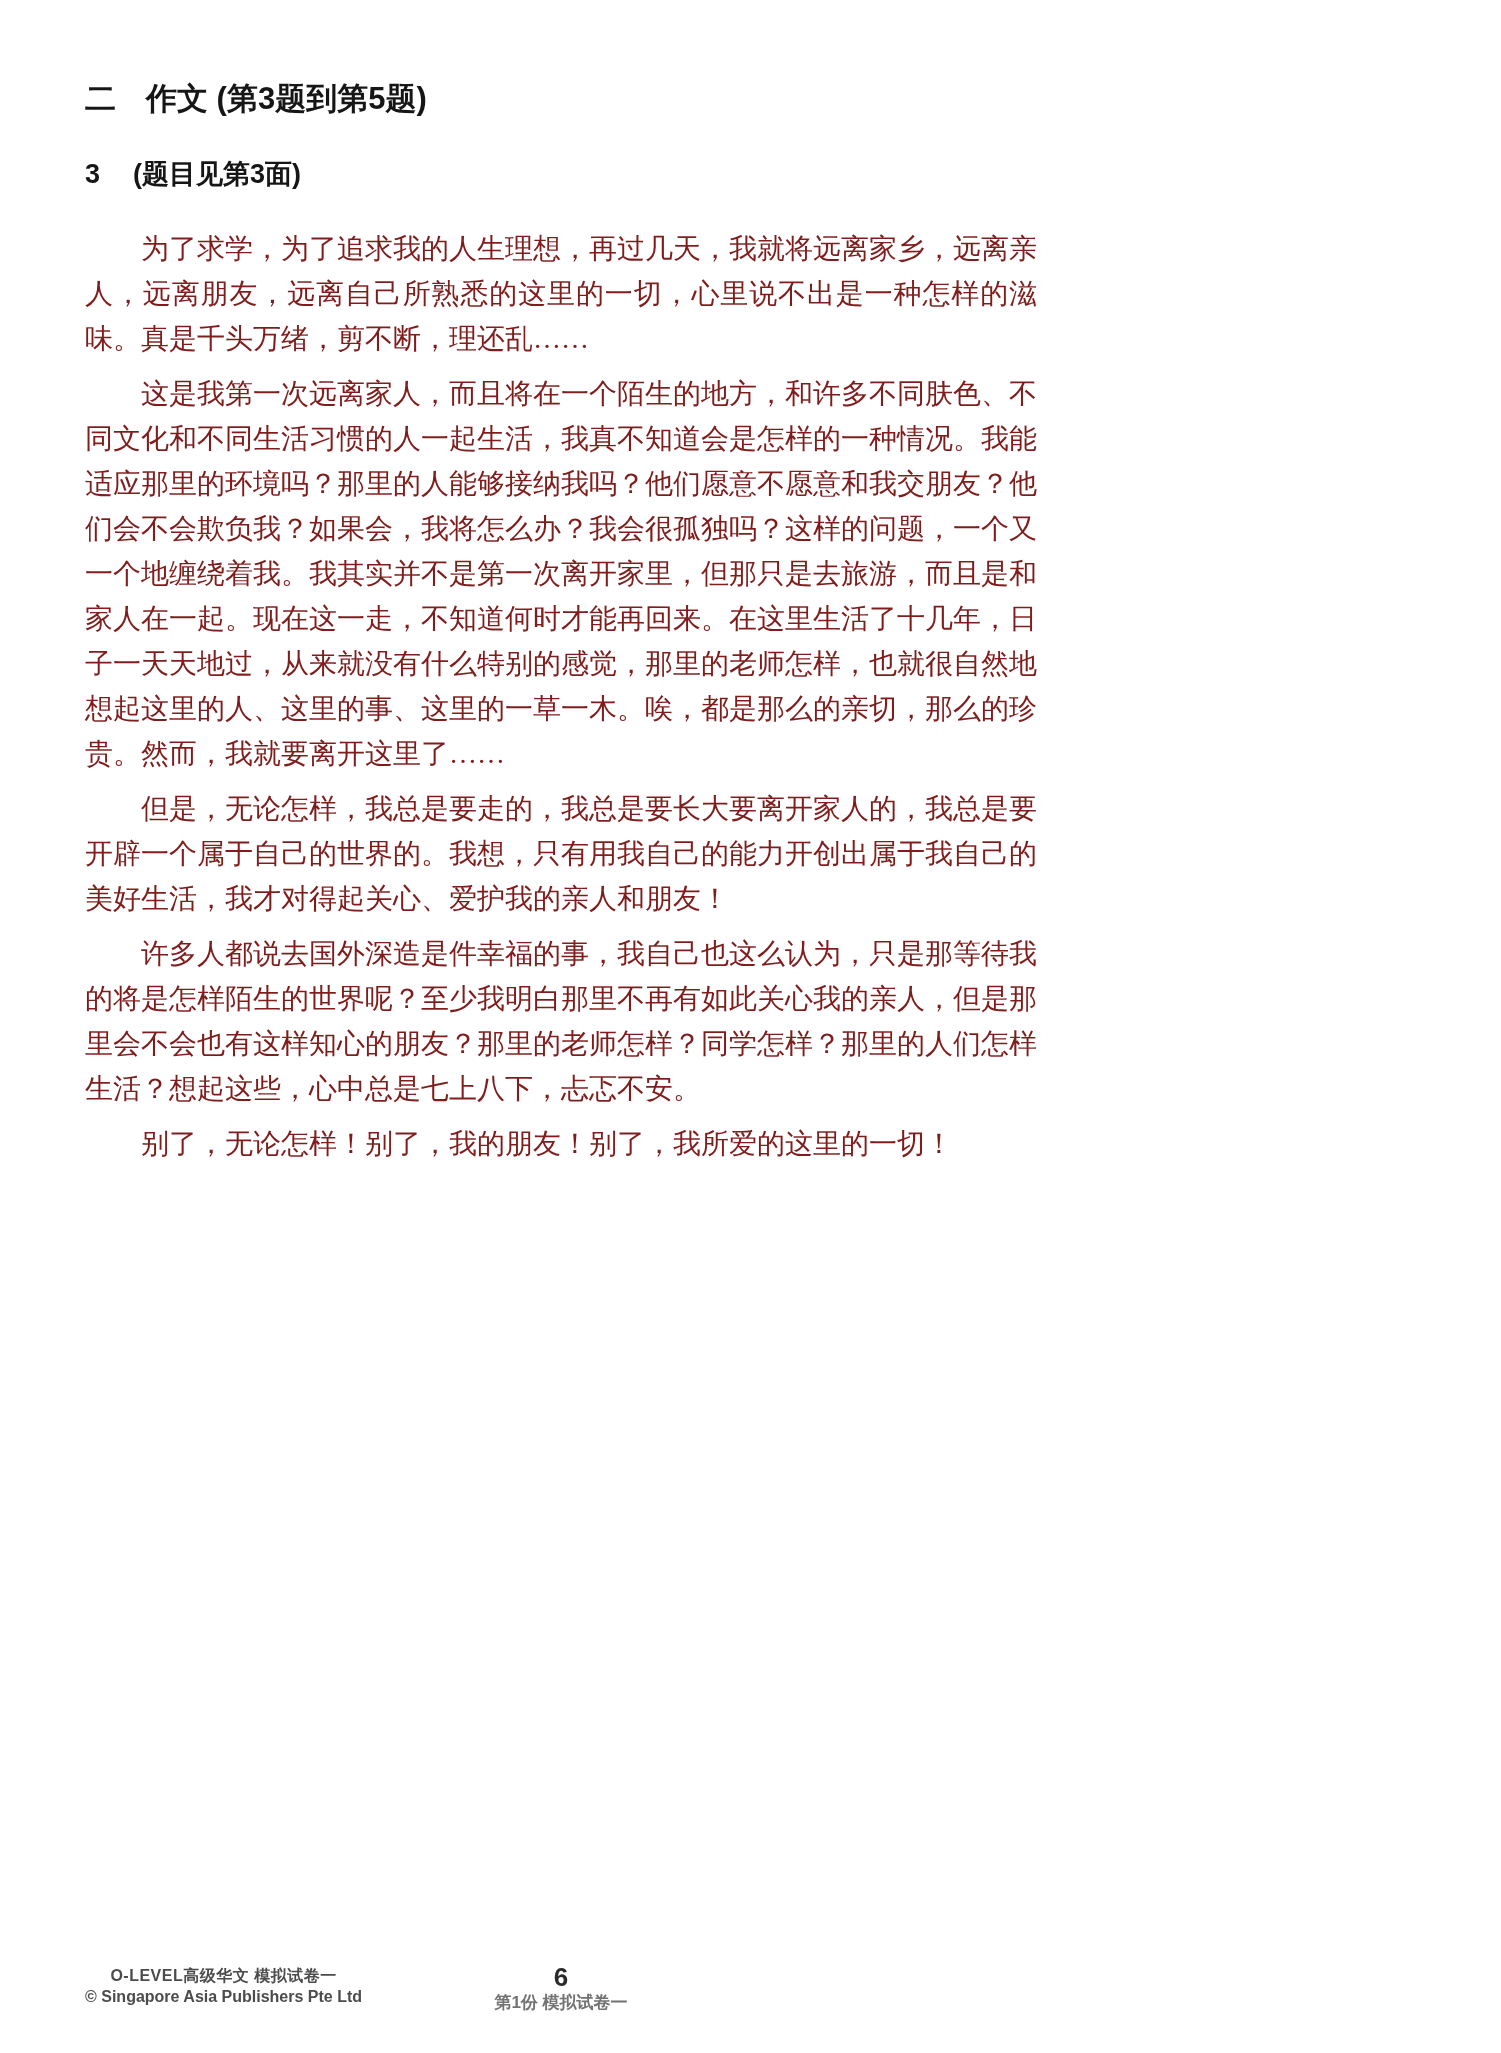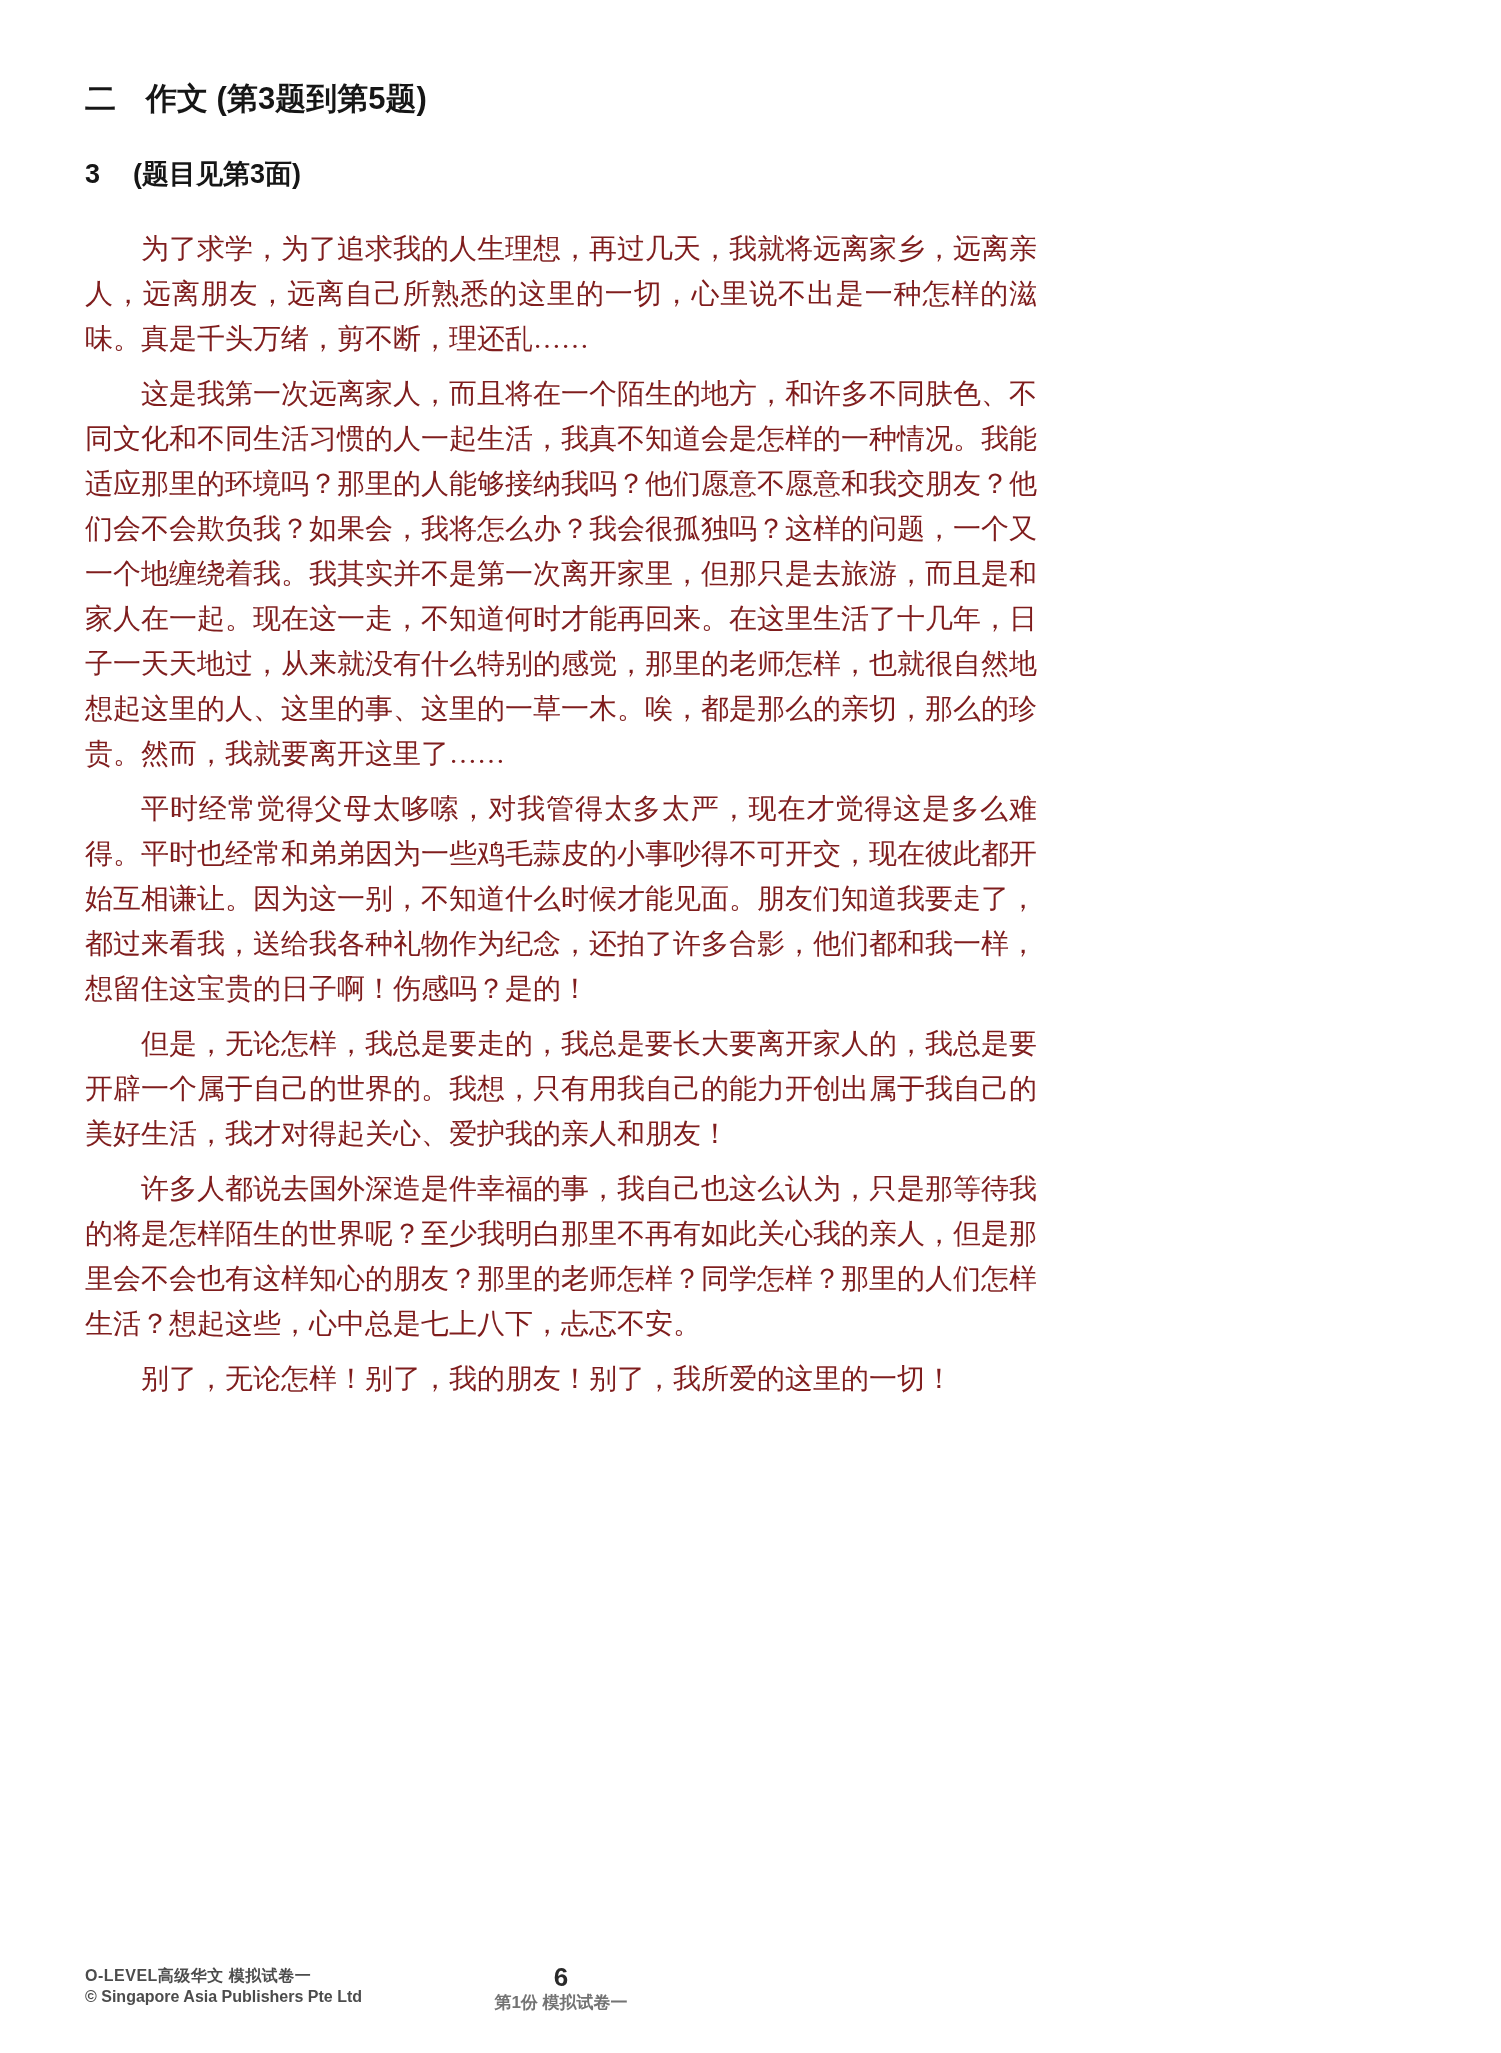--- a/index.html
+++ b/index.html
@@ -70,21 +70,21 @@
   }
   .publisher-info {
     position: absolute;
     left: 0;
     top: 2px;
     font-family: "Liberation Sans", "DejaVu Sans", sans-serif;
     font-size: 16px;
     line-height: 21px;
     color: #4c4c4c;
   }
-  .publisher-line1 { font-weight: bold; letter-spacing: 0.5px; }
+  .publisher-line1 { font-weight: bold; letter-spacing: 0.5px; text-align: center; }
   .publisher-line2 { font-weight: bold; }
   .footer-center {
     position: absolute;
     left: 50%;
     top: 0;
     transform: translateX(-50%);
     text-align: center;
   }
   .page-number {
     font-family: "Liberation Sans", "DejaVu Sans", sans-serif;
@@ -115,21 +115,20 @@
     </div>
 
     <div class="question-line">
       <span class="question-number">3</span>
       <span class="question-note">(题目见第3面)</span>
     </div>
 
     <div class="essay">
       <p>为了求学，为了追求我的人生理想，再过几天，我就将远离家乡，远离亲人，远离朋友，远离自己所熟悉的这里的一切，心里说不出是一种怎样的滋味。真是千头万绪，剪不断，理还乱……</p>
       <p>这是我第一次远离家人，而且将在一个陌生的地方，和许多不同肤色、不同文化和不同生活习惯的人一起生活，我真不知道会是怎样的一种情况。我能适应那里的环境吗？那里的人能够接纳我吗？他们愿意不愿意和我交朋友？他们会不会欺负我？如果会，我将怎么办？我会很孤独吗？这样的问题，一个又一个地缠绕着我。我其实并不是第一次离开家里，但那只是去旅游，而且是和家人在一起。现在这一走，不知道何时才能再回来。在这里生活了十几年，日子一天天地过，从来就没有什么特别的感觉，那里的老师怎样，也就很自然地想起这里的人、这里的事、这里的一草一木。唉，都是那么的亲切，那么的珍贵。然而，我就要离开这里了……</p>
-      <p>平时经常觉得父母太哆嗦，对我管得太多太严，现在才觉得这是多么难得。平时也经常和弟弟因为一些鸡毛蒜皮的小事吵得不可开交，现在彼此都开始互相谦让。因为这一别，不知道什么时候才能见面。朋友们知道我要走了，都过来看我，送给我各种礼物作为纪念，还拍了许多合影，他们都和我一样，想留住这宝贵的日子啊！伤感吗？是的！</p>
       <p>但是，无论怎样，我总是要走的，我总是要长大要离开家人的，我总是要开辟一个属于自己的世界的。我想，只有用我自己的能力开创出属于我自己的美好生活，我才对得起关心、爱护我的亲人和朋友！</p>
       <p>许多人都说去国外深造是件幸福的事，我自己也这么认为，只是那等待我的将是怎样陌生的世界呢？至少我明白那里不再有如此关心我的亲人，但是那里会不会也有这样知心的朋友？那里的老师怎样？同学怎样？那里的人们怎样生活？想起这些，心中总是七上八下，忐忑不安。</p>
       <p>别了，无论怎样！别了，我的朋友！别了，我所爱的这里的一切！</p>
     </div>
 
   </div>
 
   <div class="page-footer">
     <div class="publisher-info">
       <div class="publisher-line1">O-LEVEL高级华文 模拟试卷一</div>

